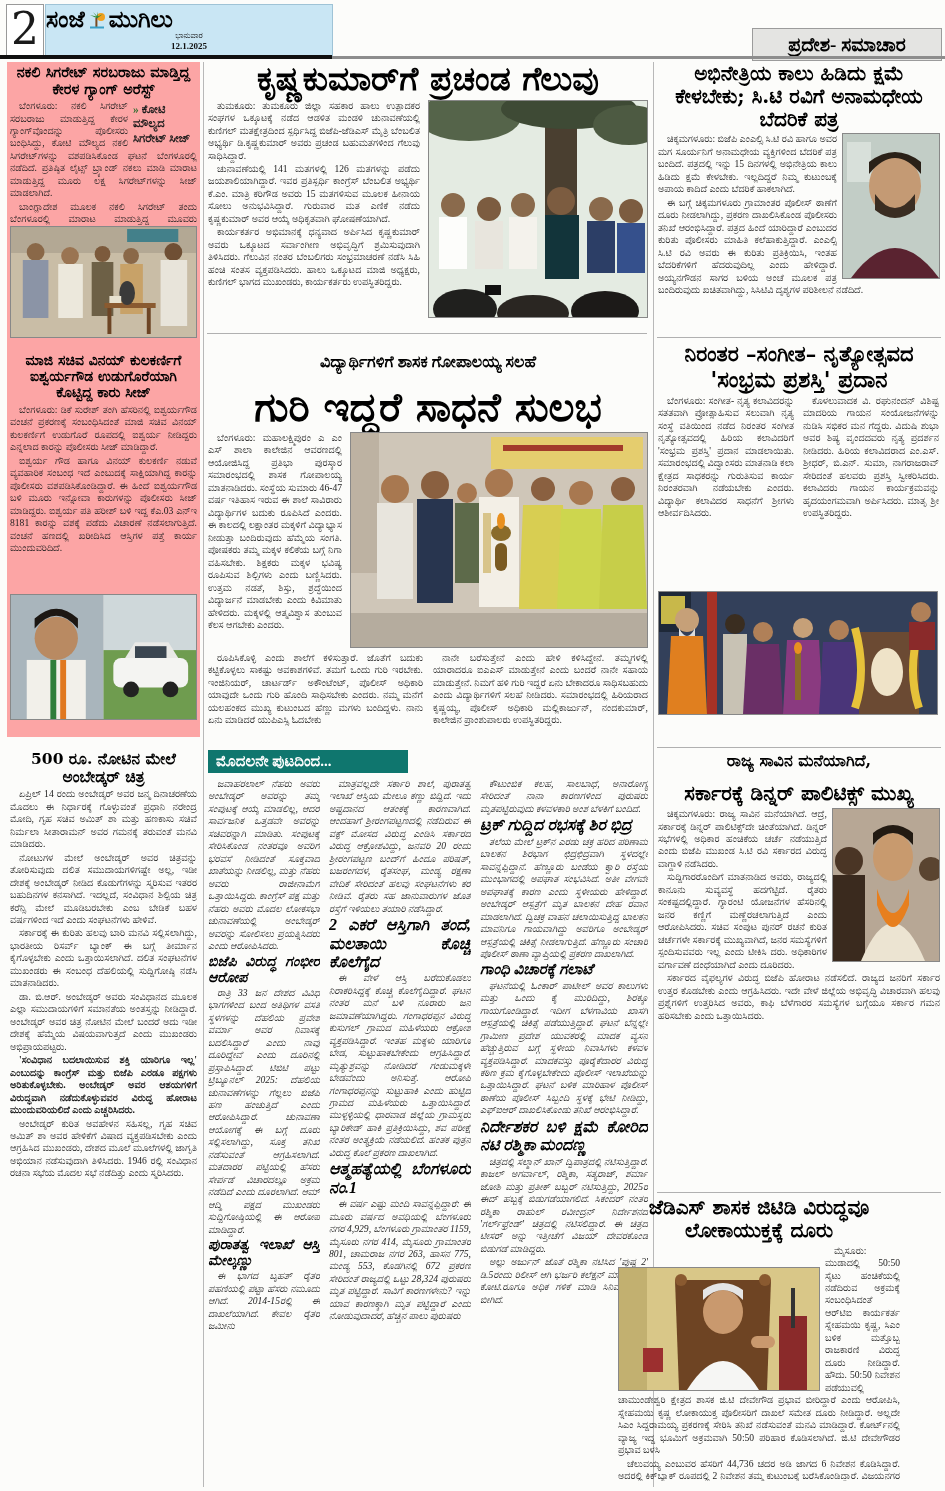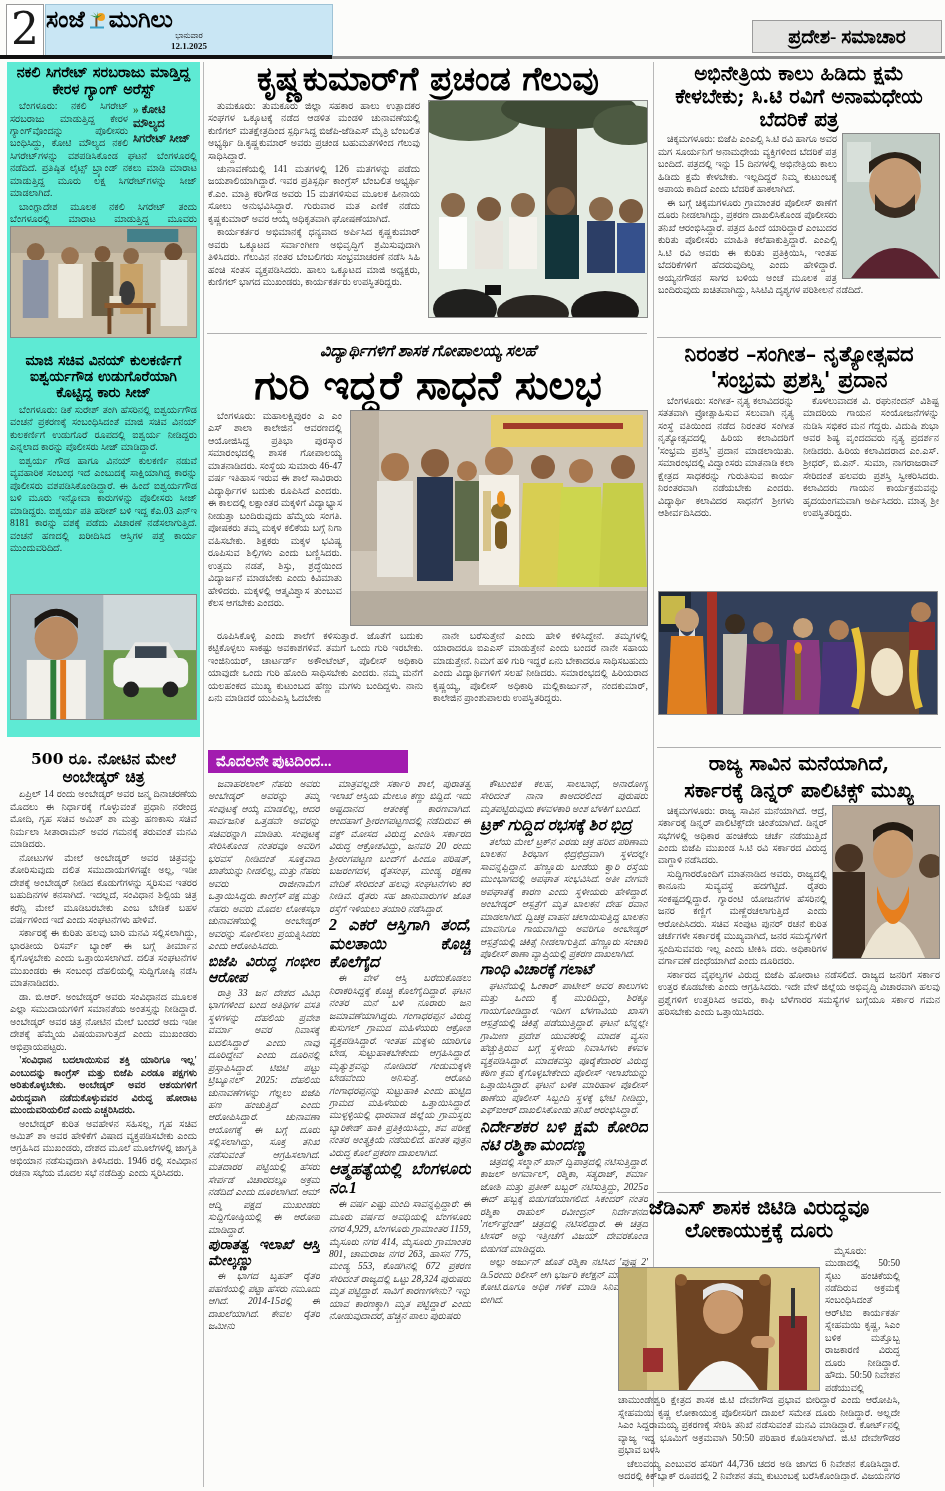--- a/index.html
+++ b/index.html
@@ -1,32 +1,32 @@
 <!DOCTYPE html>
 <html><head>
 <meta charset="utf-8">
 <style>
   html,body{margin:0;padding:0;background:#9a9a9a;}
   .page{position:relative;width:945px;height:1491px;background:#fcfcfa;
         font-family:"Liberation Serif",serif;color:#1b1b1b;overflow:hidden;margin:0 auto;}
   .abs{position:absolute;}
   .hl{font-weight:bold;text-align:center;line-height:1.14;color:#000;margin:0 0 3px 0;
       font-family:"DejaVu Serif","Liberation Serif",serif;}
-  .kicker{font-weight:bold;text-align:center;color:#000;margin:4px;font-style:italic;}
+  .kicker{font-weight:bold;text-align:center;color:#000;margin:15px;}
   .body-txt{font-size:9.6px;line-height:1.3;text-align:justify;overflow:hidden;}
   .body-txt p{margin:0 0 1px 0;text-indent:9px;}
   .subhead{font-weight:bold;font-size:14px;line-height:1.15;margin:4px 0 2px 0;text-indent:0 !important;color:#000;}
-  .green{background:#5eead4;}
+  .green{background:#fca5a5;}
   .photo{display:block;border:1px solid #888;background:#ccc;}
   .vline{position:absolute;width:1px;background:#b8b8b8;}
   .hline{position:absolute;height:1px;background:#b0b0b0;}
   .pullquote{float:right;width:64px;font-size:11.5px;font-weight:bold;line-height:1.25;
              margin:2px 0 2px 5px;text-align:left;text-indent:0;}
   .pq-mark{color:#2f6d2f;font-weight:bold;}
-  .banner{background:#a21caf;color:#fff;font-weight:bold;font-size:15px;padding:3px 8px;}
+  .banner{background:#0f766e;color:#fff;font-weight:bold;font-size:15px;padding:3px 8px;}
   .threecol{display:flex;gap:9px;font-style:italic;}
   .masthead{background:#c9e6f4;border:1px solid #9fc3d6;}
   .mast-title{font-weight:bold;font-size:23px;line-height:1;color:#000;display:flex;align-items:center;justify-content:flex-start;gap:2px;}
   .mast-sub{text-align:center;font-size:8px;line-height:1.2;color:#111;}
   .pagenum{font-size:44px;line-height:48px;text-align:center;border:1px solid #999;background:#fff;
            font-family:"DejaVu Serif",serif;}
   .section-box{background:#e4e4e2;border:1px solid #9b9b9b;text-align:center;
                font-weight:bold;font-size:19px;line-height:31px;color:#000;}
   .cols2{column-count:2;column-gap:10px;}
 </style>
@@ -47,21 +47,21 @@
         <rect x="3" y="16.5" width="14" height="2" fill="#3aa0c8"></rect>
       </svg>
       <span>ಮುಗಿಲು</span>
     </div>
     <div class="mast-sub">
       <div>ಭಾನುವಾರ</div>
       <div style="font-weight:bold;font-size:9px;">12.1.2025</div>
     </div>
   </div>
 
-  <div class="abs section-box" style="left:752px;top:20px;width:188px;height:31px;">ಪ್ರದೇಶ- ಸಮಾಚಾರ</div>
+  <div class="abs section-box" style="left:752px;top:28px;width:188px;height:31px;">ಪ್ರದೇಶ- ಸಮಾಚಾರ</div>
 
   <div class="abs" style="left:0;top:55px;width:332px;height:4px;background:#101010;"></div>
   <div class="abs" style="left:332px;top:56px;width:613px;height:3px;background:#8d8d8d;"></div>
 
   <div class="vline" style="left:203px;top:62px;height:1425px;"></div>
   <div class="vline" style="left:653px;top:62px;height:1425px;"></div>
   <div class="hline" style="left:657px;top:337px;width:284px;"></div>
   <div class="hline" style="left:657px;top:747px;width:284px;"></div>
   <div class="hline" style="left:657px;top:1192px;width:284px;"></div>
   <div class="hline" style="left:207px;top:333px;width:440px;"></div>
@@ -217,21 +217,21 @@
         <p>ಈ ಭಾಗದ ಬೃಹತ್ ರೈತರ ಪಹಣಿಯಲ್ಲಿ ಪಟ್ಟಾ ಹೆಸರು ನಮೂದು ಆಗಿದೆ. 2014-15ರಲ್ಲಿ ಈ ದಾಖಲೆಯಾಗಿದೆ. ಕೇವಲ ರೈತರ ಜಮೀನು</p>
       </div>
       <div class="body-txt" style="width:142px;flex:none;height:704px;">
         <p>ಮಾತ್ರವಲ್ಲದೇ ಸರ್ಕಾರಿ ಶಾಲೆ, ಪುರಾತತ್ವ ಇಲಾಖೆ ಆಸ್ತಿಯ ಮೇಲೂ ಕಣ್ಣು ಬಿದ್ದಿದೆ. ಇದು ಅಷ್ಟದಾನದ ಆತಂಕಕ್ಕೆ ಕಾರಣವಾಗಿದೆ. ಆಂದಹಾಗೆ ಶ್ರೀರಂಗಪಟ್ಟಣದಲ್ಲಿ ನಡೆದಿರುವ ಈ ವಕ್ಫ್ ಮೋಸದ ವಿರುದ್ಧ ಎಂಡಿಸಿ ಸರ್ಕಾರದ ವಿರುದ್ಧ ಆಕ್ರೋಶವಿದ್ದು, ಜನವರಿ 20 ರಂದು ಶ್ರೀರಂಗಪಟ್ಟಣ ಬಂದ್‌ಗೆ ಹಿಂದೂ ಪರಿಷತ್, ಬಜರಂಗದಳ, ರೈತಸಂಘ, ಮಂಡ್ಯ ರಕ್ಷಣಾ ವೇದಿಕೆ ಸೇರಿದಂತೆ ಹಲವು ಸಂಘಟನೆಗಳು ಕರೆ ನೀಡಿವೆ. ರೈತರು ಸಹ ಜಾನುವಾರುಗಳ ಜೊತೆ ರಸ್ತೆಗೆ ಇಳಿಯಲು ತಯಾರಿ ನಡೆಸಿದ್ದಾರೆ.</p>
         <p class="subhead" style="font-size:16px;">2 ಎಕರೆ ಆಸ್ತಿಗಾಗಿ ತಂದೆ, ಮಲತಾಯಿ ಕೊಚ್ಚಿ ಕೊಲೆಗೈದ</p>
         <p>ಈ ವೇಳೆ ಆಸ್ತಿ ಬರೆದುಕೊಡಲು ನಿರಾಕರಿಸಿದ್ದಕ್ಕೆ ಕೊಚ್ಚಿ ಕೊಲೆಗೈದಿದ್ದಾರೆ. ಘಟನೆ ನಂತರ ಮನೆ ಬಳಿ ನೂರಾರು ಜನ ಜಮಾವಣೆಯಾಗಿದ್ದರು. ಗಂಗಾಧರಪ್ಪನ ವಿರುದ್ಧ ಕುಸುಗಲ್ ಗ್ರಾಮದ ಮಹಿಳೆಯರು ಆಕ್ರೋಶ ವ್ಯಕ್ತಪಡಿಸಿದ್ದಾರೆ. ಇಂತಹ ಮಕ್ಕಳು ಯಾರಿಗೂ ಬೇಡ, ಸುಟ್ಟುಹಾಕಬೇಕೆಂದು ಆಗ್ರಹಿಸಿದ್ದಾರೆ. ಮೃತ್ಯುಶ್ರವನ್ನು ನೋಡಿದರೆ ಗಂಡುಮಕ್ಕಳೇ ಬೇಡವೆಂದು ಅನಿಸುತ್ತೆ. ಆರೋಪಿ ಗಂಗಾಧರಪ್ಪನನ್ನು ಸುಟ್ಟುಹಾಕಿ ಎಂದು ಹುಟ್ಟಿದ ಗ್ರಾಮದ ಮಹಿಳೆಯರು ಒತ್ತಾಯಿಸಿದ್ದಾರೆ. ಮುಳ್ಳಳ್ಳಿಯಲ್ಲಿ ಧಾರವಾಡ ಜಿಲ್ಲೆಯ ಗ್ರಾಮಸ್ಥರು ಬ್ಯಾರಿಕೇಡ್ ಹಾಕಿ ಪ್ರತಿಕ್ರಿಯಿಸಿದ್ದು, ಶವ ಪರೀಕ್ಷೆ ನಂತರ ಅಂತ್ಯಕ್ರಿಯೆ ನಡೆಯಲಿದೆ. ಹಂತಕ ಪುತ್ರನ ವಿರುದ್ಧ ಕೊಲೆ ಪ್ರಕರಣ ದಾಖಲಾಗಿದೆ.</p>
         <p class="subhead" style="font-size:16px;">ಆತ್ಮಹತ್ಯೆಯಲ್ಲಿ ಬೆಂಗಳೂರು ನಂ.1</p>
         <p>ಈ ವರ್ಷ ಎಷ್ಟು ಮಂದಿ ಸಾವನ್ನಪ್ಪಿದ್ದಾರೆ: ಈ ಮೂರು ವರ್ಷದ ಅವಧಿಯಲ್ಲಿ ಬೆಂಗಳೂರು ನಗರ 4,929, ಬೆಂಗಳೂರು ಗ್ರಾಮಾಂತರ 1159, ಮೈಸೂರು ನಗರ 414, ಮೈಸೂರು ಗ್ರಾಮಾಂತರ 801, ಚಾಮರಾಜ ನಗರ 263, ಹಾಸನ 775, ಮಂಡ್ಯ 553, ಕೊಡಗಿನಲ್ಲಿ 672 ಪ್ರಕರಣ ಸೇರಿದಂತೆ ರಾಜ್ಯದಲ್ಲಿ ಒಟ್ಟು 28,324 ಪುರುಷರು ಮೃತ ಪಟ್ಟಿದ್ದಾರೆ. ಸಾವಿಗೆ ಕಾರಣಗಳೇನು? ಇನ್ನು ಯಾವ ಕಾರಣಕ್ಕಾಗಿ ಮೃತ ಪಟ್ಟಿದ್ದಾರೆ ಎಂದು ನೋಡುವುದಾದರೆ, ಹೆಚ್ಚಿನ ಪಾಲು ಪುರುಷರು</p>
       </div>
       <div class="body-txt" style="width:168px;flex:none;height:704px;">
-        <p>ಕೌಟುಂಬಿಕ ಕಲಹ, ಸಾಲಬಾಧೆ, ಅನಾರೋಗ್ಯ ಸೇರಿದಂತೆ ನಾನಾ ಕಾಅದರಲಿಂದ ಪುರುಷರು ಮೃತಪಟ್ಟಿರುವುದು ಕಳವಳಕಾರಿ ಅಂಶ ಬೆಳಕಿಗೆ ಬಂದಿದೆ.</p>
+        <p>ಕೌಟುಂಬಿಕ ಕಲಹ, ಸಾಲಬಾಧೆ, ಅನಾರೋಗ್ಯ ಸೇರಿದಂತೆ ನಾನಾ ಕಾರಣಗಳಿಂದ ಪುರುಷರು ಮೃತಪಟ್ಟಿರುವುದು ಕಳವಳಕಾರಿ ಅಂಶ ಬೆಳಕಿಗೆ ಬಂದಿದೆ.</p>
         <p class="subhead" style="font-size:16px;">ಟ್ರಕ್ ಗುದ್ದಿದ ರಭಸಕ್ಕೆ ಶಿರ ಭಿದ್ರ</p>
         <p>ತಲೆಯ ಮೇಲೆ ಟ್ರಕ್‌ನ ಎರಡು ಚಕ್ರ ಹರಿದ ಪರಿಣಾಮ ಬಾಲಕನ ಶಿರಭಾಗ ಛಿದ್ರಛಿದ್ರವಾಗಿ ಸ್ಥಳದಲ್ಲೇ ಸಾವನ್ನಪ್ಪಿದ್ದಾನೆ. ಹೆಣ್ಣೂರು ಬಂಡೆಯ ಕ್ವಾರಿ ರಸ್ತೆಯ ಮುಂಭಾಗದಲ್ಲಿ ಅಪಘಾತ ಸಂಭವಿಸಿದೆ. ಅತೀ ವೇಗವೇ ಅಪಘಾತಕ್ಕೆ ಕಾರಣ ಎಂದು ಸ್ಥಳೀಯರು ಹೇಳಿದ್ದಾರೆ. ಅಂಬೇಡ್ಕರ್ ಆಸ್ಪತ್ರೆಗೆ ಮೃತ ಬಾಲಕನ ದೇಹ ರವಾನೆ ಮಾಡಲಾಗಿದೆ. ದ್ವಿಚಕ್ರ ವಾಹನ ಚಲಾಯಿಸುತ್ತಿದ್ದ ಬಾಲಕನ ಮಾವನಿಗೂ ಗಾಯವಾಗಿದ್ದು ಅವರಿಗೂ ಅಂಬೇಡ್ಕರ್ ಆಸ್ಪತ್ರೆಯಲ್ಲಿ ಚಿಕಿತ್ಸೆ ನೀಡಲಾಗುತ್ತಿದೆ. ಹೆಣ್ಣೂರು ಸಂಚಾರಿ ಪೊಲೀಸ್ ಠಾಣಾ ವ್ಯಾಪ್ತಿಯಲ್ಲಿ ಪ್ರಕರಣ ದಾಖಲಾಗಿದೆ.</p>
         <p class="subhead" style="font-size:15px;">ಗಾಂಧಿ ವಿಚಾರಕ್ಕೆ ಗಲಾಟೆ</p>
         <p>ಘಟನೆಯಲ್ಲಿ ಓಂಕಾರ್ ಪಾಟೀಲ್ ಅವರ ಕಾಲುಗಳು ಮತ್ತು ಒಂದು ಕೈ ಮುರಿದಿದ್ದು, ಶಿರಕ್ಕೂ ಗಾಯಗೊಂಡಿದ್ದಾರೆ. ಇದೀಗ ಬೆಳಗಾವಿಯ ಖಾಸಗಿ ಆಸ್ಪತ್ರೆಯಲ್ಲಿ ಚಿಕಿತ್ಸೆ ಪಡೆಯುತ್ತಿದ್ದಾರೆ. ಘಟನೆ ಬೆನ್ನಲ್ಲೇ ಗ್ರಾಮೀಣ ಪ್ರದೇಶ ಯುವಕರಲ್ಲಿ ಮಾದಕ ವ್ಯಸನ ಹೆಚ್ಚುತ್ತಿರುವ ಬಗ್ಗೆ ಸ್ಥಳೀಯ ನಿವಾಸಿಗಳು ಕಳವಳ ವ್ಯಕ್ತಪಡಿಸಿದ್ದಾರೆ. ಮಾದಕವಸ್ತು ಪೂರೈಕೆದಾರರ ವಿರುದ್ಧ ಕಠಿಣ ಕ್ರಮ ಕೈಗೊಳ್ಳಬೇಕೆಂದು ಪೊಲೀಸ್ ಇಲಾಖೆಯನ್ನು ಒತ್ತಾಯಿಸಿದ್ದಾರೆ. ಘಟನೆ ಬಳಿಕ ಮಾರಿಹಾಳ ಪೊಲೀಸ್ ಠಾಣೆಯ ಪೊಲೀಸ್ ಸಿಬ್ಬಂದಿ ಸ್ಥಳಕ್ಕೆ ಭೇಟಿ ನೀಡಿದ್ದು, ಎಫ್‌ಐಆರ್ ದಾಖಲಿಸಿಕೊಂಡು ತನಿಖೆ ಆರಂಭಿಸಿದ್ದಾರೆ.</p>
         <p class="subhead" style="font-size:16px;">ನಿರ್ದೇಶಕರ ಬಳಿ ಕ್ಷಮೆ ಕೋರಿದ ನಟಿ ರಶ್ಮಿಕಾ ಮಂದಣ್ಣ</p>
         <p>ಚಿತ್ರದಲ್ಲಿ ಸಲ್ಮಾನ್ ಖಾನ್ ದ್ವಿಪಾತ್ರದಲ್ಲಿ ನಟಿಸುತ್ತಿದ್ದಾರೆ. ಕಾಜಲ್ ಅಗರ್ವಾಲ್, ರಶ್ಮಿಕಾ, ಸತ್ಯರಾಜ್, ಶರ್ಮಾ ಜೋಶಿ ಮತ್ತು ಪ್ರತೀಕ್ ಬಬ್ಬರ್ ನಟಿಸುತ್ತಿದ್ದು, 2025ರ ಈದ್ ಹಬ್ಬಕ್ಕೆ ಬಿಡುಗಡೆಯಾಗಲಿದೆ. ಸಿಕಂದರ್ ನಂತರ ರಶ್ಮಿಕಾ ರಾಹುಲ್ ರವೀಂದ್ರನ್ ನಿರ್ದೇಶನದ 'ಗರ್ಲ್‌ಫ್ರೆಂಡ್' ಚಿತ್ರದಲ್ಲಿ ನಟಿಸಲಿದ್ದಾರೆ. ಈ ಚಿತ್ರದ ಟೀಸರ್ ಅನ್ನು ಇತ್ತೀಚೆಗೆ ವಿಜಯ್ ದೇವರಕೊಂಡ ಬಿಡುಗಡೆ ಮಾಡಿದ್ದರು.</p>
         <p>ಅಲ್ಲು ಅರ್ಜುನ್ ಜೊತೆ ರಶ್ಮಿಕಾ ನಟಿಸಿದ 'ಪುಷ್ಪ 2' ಡಿ.5ರಂದು ರಿಲೀಸ್ ಆಗಿ ಭರ್ಜರಿ ಕಲೆಕ್ಷನ್ ಮಾಡಿ 1800 ಕೋಟಿ.ರೂಗೂ ಅಧಿಕ ಗಳಿಕೆ ಮಾಡಿ ಸಿನಿಮಾ ಗೆದ್ದು ಬೀಗಿದೆ.</p>
       </div>
     </div>
   </section>
@@ -284,21 +284,21 @@
       <rect x="100" y="20" width="30" height="41" fill="#6b4a33"></rect>
       <path d="M98 18 Q104 40 98 58" stroke="#e6c23a" stroke-width="4" fill="none"></path>
       <path d="M130 18 Q124 40 130 58" stroke="#e6c23a" stroke-width="4" fill="none"></path>
       <ellipse cx="114" cy="40" rx="8" ry="12" fill="#efe3c8"></ellipse>
       <circle cx="131" cy="10" r="5" fill="#b08058"></circle>
         <rect x="125" y="15" width="13" height="14" fill="#8a2a2a"></rect>
     </svg>
   </section>
 
   <section class="abs" style="left:658px;top:752px;width:282px;height:436px;">
-    <h2 class="hl" style="font-size:20px;margin-bottom:4px;">ರಾಜ್ಯ ಸಾವಿನ ಮನೆಯಾಗಿದೆ,</h2>
+    <h2 class="hl" style="font-size:16px;margin-bottom:12px;">ರಾಜ್ಯ ಸಾವಿನ ಮನೆಯಾಗಿದೆ,</h2>
     <h2 class="hl" style="font-size:20px;">ಸರ್ಕಾರಕ್ಕೆ ಡಿನ್ನರ್ ಪಾಲಿಟಿಕ್ಸ್ ಮುಖ್ಯ</h2>
     <div class="body-txt" style="height:372px;">
       <svg class="photo" style="float:right;margin:0 0 3px 5px;" width="106" height="152" viewBox="0 0 53 76" preserveAspectRatio="none">
         <rect width="53" height="76" fill="#b7a795"></rect>
         <circle cx="8" cy="26" r="7" fill="#4a3525"></circle>
         <rect x="0" y="33" width="16" height="43" fill="#3a2a1e"></rect>
         <ellipse cx="30" cy="24" rx="10" ry="12" fill="#c89a6e"></ellipse>
         <path d="M20 18 Q30 6 40 18 L40 12 Q30 4 20 12 Z" fill="#221a12"></path>
         <path d="M14 76 Q30 38 46 76 Z" fill="#ece4d2"></path>
         <path d="M22 40 Q30 64 38 40 L38 48 Q30 70 22 48 Z" fill="#e77f1e"></path>

